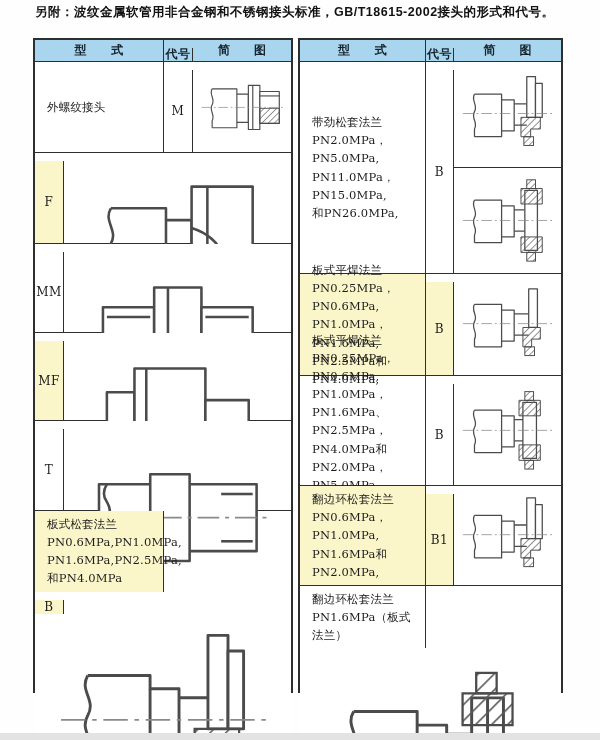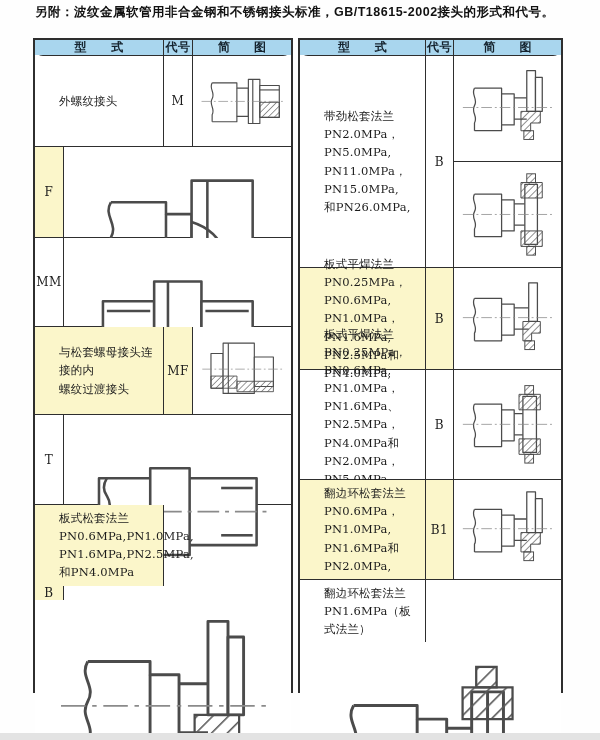--- a/index.html
+++ b/index.html
@@ -14,31 +14,31 @@
          font-family:"Liberation Sans","DejaVu Sans",sans-serif;
          font-weight:bold;font-size:12.5px;letter-spacing:0.5px;color:#111;}
   .tbl{position:absolute;top:38px;display:flex;flex-direction:column;
        border:2px solid var(--border);box-sizing:border-box;background:#fff;}
   .tbl-left{left:33px;width:260px;height:655px;}
   .tbl-right{left:298px;width:265px;height:655px;}
   .row{display:flex;flex:0 0 auto;border-bottom:1px solid var(--border);box-sizing:border-box;min-height:0;}
   .row:last-child{border-bottom:none;flex-direction:column;}
   .cell{box-sizing:border-box;border-right:1px solid var(--border);min-width:0;}
   .cell:last-child{border-right:none;}
-  .c-type{display:flex;align-items:center;padding:4px 3px 4px 24px;
+  .c-type{display:flex;align-items:center;padding:4px 3px 4px 12px;
           font-size:11.5px;line-height:1.58;white-space:pre-line;letter-spacing:0.2px;}
   .tbl-left .c-type{width:129px;}
   .tbl-right .c-type{width:126px;}
   .c-code{display:flex;align-items:center;justify-content:center;
-          font-size:12px;letter-spacing:0.5px;}
+          font-size:12px;letter-spacing:0.5px;margin-top:8px;}
   .tbl-left .c-code{width:29px;}
   .tbl-right .c-code{width:28px;}
   .c-sketch{flex:1;display:flex;flex-direction:column;background:#fff;}
   .hl .c-type,.hl .c-code{background:var(--highlight-bg);}
-  .hdr{height:16px;background:var(--header-bg);border-bottom:1.5px solid var(--border);border-radius:12px;}
+  .hdr{height:22px;background:var(--header-bg);border-bottom:1.5px solid var(--border);}
   .hdr .cell{display:flex;align-items:center;justify-content:center;
              font-size:12px;font-weight:bold;color:#15232e;background:var(--header-bg);}
   .sub{flex:1;display:flex;min-height:0;}
   .sub + .sub{border-top:1px solid var(--border);}
   .skwrap{flex:1;display:flex;align-items:center;justify-content:center;padding:2px;}
   .skwrap svg{width:94%;height:94%;}
   svg .ln{fill:none;stroke:#4b4b4b;stroke-width:1.3;stroke-linejoin:round;}
   svg .fw{fill:#ffffff;stroke:#4b4b4b;stroke-width:1.3;stroke-linejoin:round;}
   svg .ht{fill:url(#hatch);stroke:#4b4b4b;stroke-width:1;}
   svg .cl{stroke:#8a8a8a;stroke-width:0.8;stroke-dasharray:11 3 2 3;}
@@ -118,22 +118,20 @@
           <line class="ln" x1="14" y1="33" x2="36" y2="33"></line>
           <line class="ln" x1="64" y1="33" x2="86" y2="33"></line>
           <path class="ht" d="M12,50 H88 V64 H62 V58 H38 V64 H12 Z"></path>
           <line class="cl" x1="4" y1="46" x2="97" y2="46"></line>
         </svg>
           </div>
         </div>
     </div>
 
     <div class="row hl" style="height:88px">
-      <div class="cell c-type">与松套螺母接头连接的内
-螺纹过渡接头</div>
       <div class="cell c-code">MF</div>
       <div class="cell c-sketch">
           <div class="skwrap">
         <svg viewBox="0 0 100 90">
           <rect class="fw" x="14" y="26" width="14" height="40"></rect>
           <rect class="fw" x="28" y="14" width="36" height="58"></rect>
           <rect class="fw" x="64" y="30" width="22" height="34"></rect>
           <line class="ln" x1="34" y1="14" x2="34" y2="72"></line>
           <path class="ht" d="M14,52 H44 V66 H14 Z"></path>
           <path class="ht" d="M44,58 H86 V70 H44 Z"></path>

